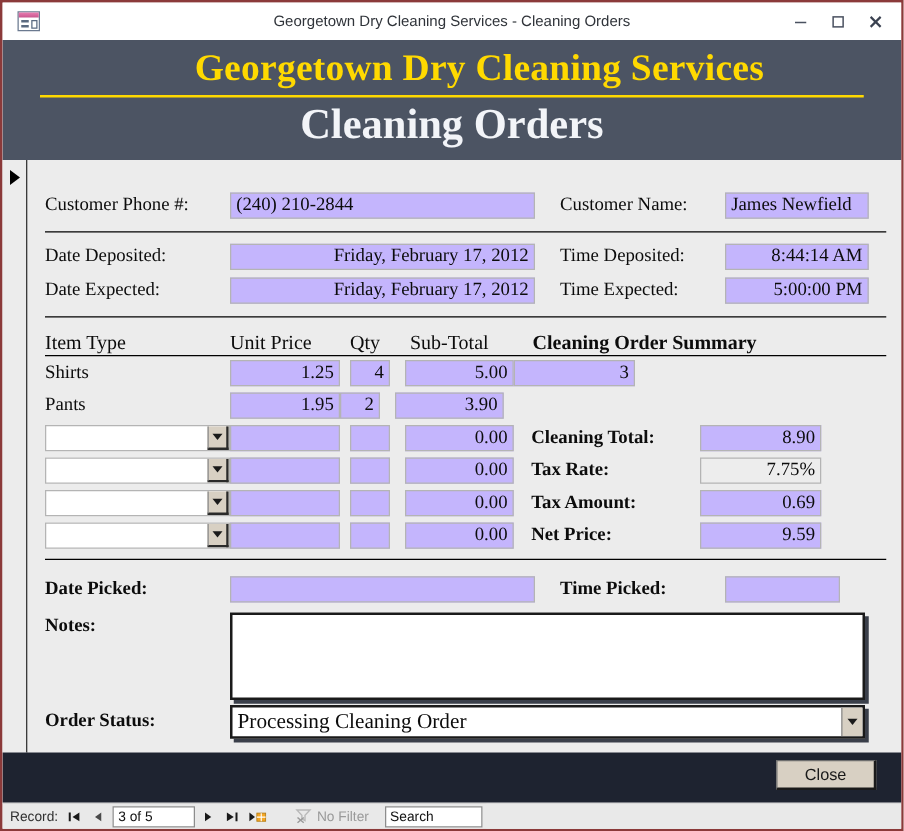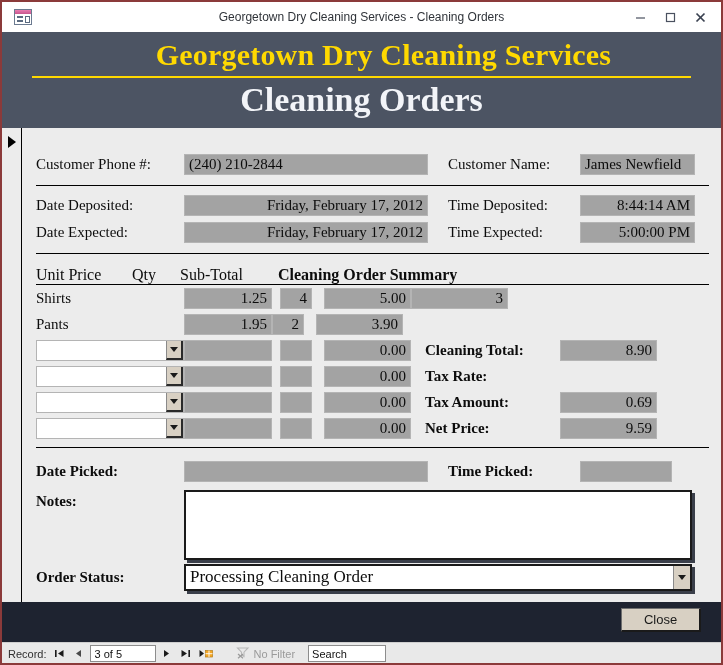--- a/index.html
+++ b/index.html
@@ -142,21 +142,21 @@
     align-items: center;
   }
   .lbl {
     font-family: "Liberation Serif", serif;
     font-size: 15px;
     color: #0c0c0c;
   }
   .lbl.b { font-weight: bold; }
 
   .fld {
-    background: #a3a3a3;
+    background: #c4b5fd;
     border: 1px solid #b4b4b4;
     height: 21px;
     font-family: "Liberation Serif", serif;
     font-size: 15px;
     color: #0c0c0c;
     padding: 0 4px;
     display: flex;
     align-items: center;
     overflow: hidden;
     white-space: nowrap;
@@ -370,20 +370,21 @@
           <div class="lbl" style="width:132px; margin-left:20px">Time Expected:</div>
           <div class="fld right" style="width:115px">5:00:00 PM</div>
         </div>
       </div>
 
       <div class="rule"></div>
 
       <div class="section" id="sec3">
 
         <div class="itemhdr">
+          <div class="h" style="width:148px">Item Type</div>
           <div class="h" style="width:96px; text-align:left">Unit Price</div>
           <div class="h" style="width:48px; text-align:left">Qty</div>
           <div class="h" style="width:93px; text-align:left">Sub-Total</div>
           <div class="h" style="font-weight:bold; margin-left:5px">Cleaning Order Summary</div>
         </div>
 
         <div class="rule"></div>
 
         <div id="items-body">
             <div class="itemrow">
@@ -416,20 +417,21 @@
               <div class="combo" style="width:148px">
                 <div class="ctext"></div>
                 <div class="cbtn">
                   <i></i>
                 </div>
               </div>
               <div class="fld right" style="width:88px;margin-right:8px"></div>
               <div class="fld right" style="width:32px;margin-right:12px"></div>
               <div class="fld right" style="width:87px">0.00</div>
               <div class="lbl b" style="width:135px;margin-left:14px">Tax Rate:</div>
+              <div class="fld right grey" style="width:97px">7.75%</div>
             </div>
             <div class="itemrow">
               <div class="combo" style="width:148px">
                 <div class="ctext"></div>
                 <div class="cbtn">
                   <i></i>
                 </div>
               </div>
               <div class="fld right" style="width:88px;margin-right:8px"></div>
               <div class="fld right" style="width:32px;margin-right:12px"></div>

